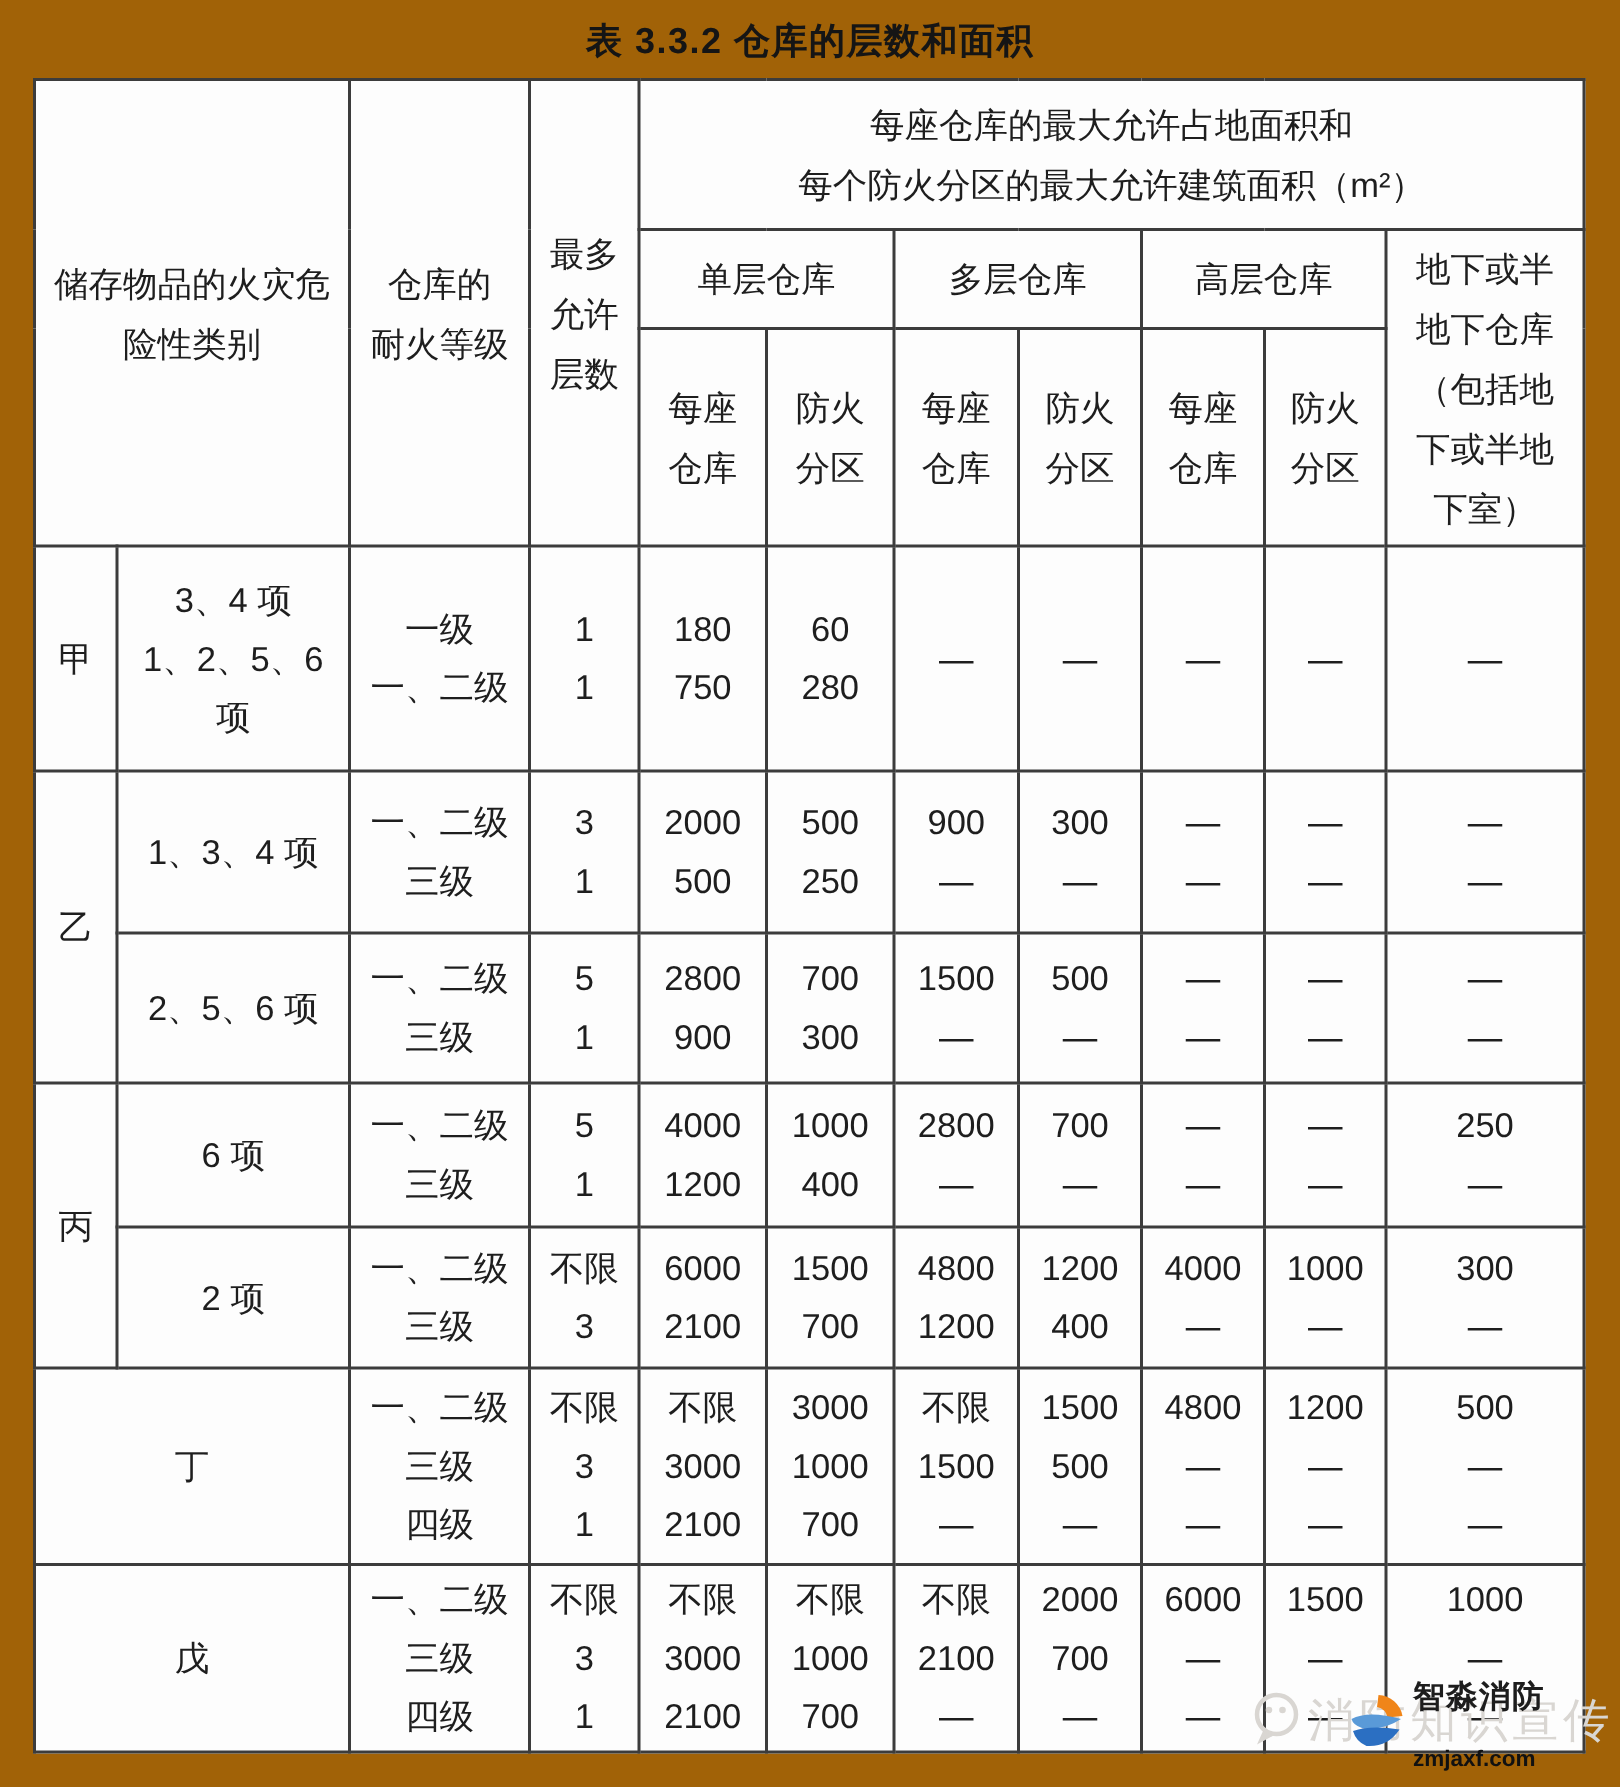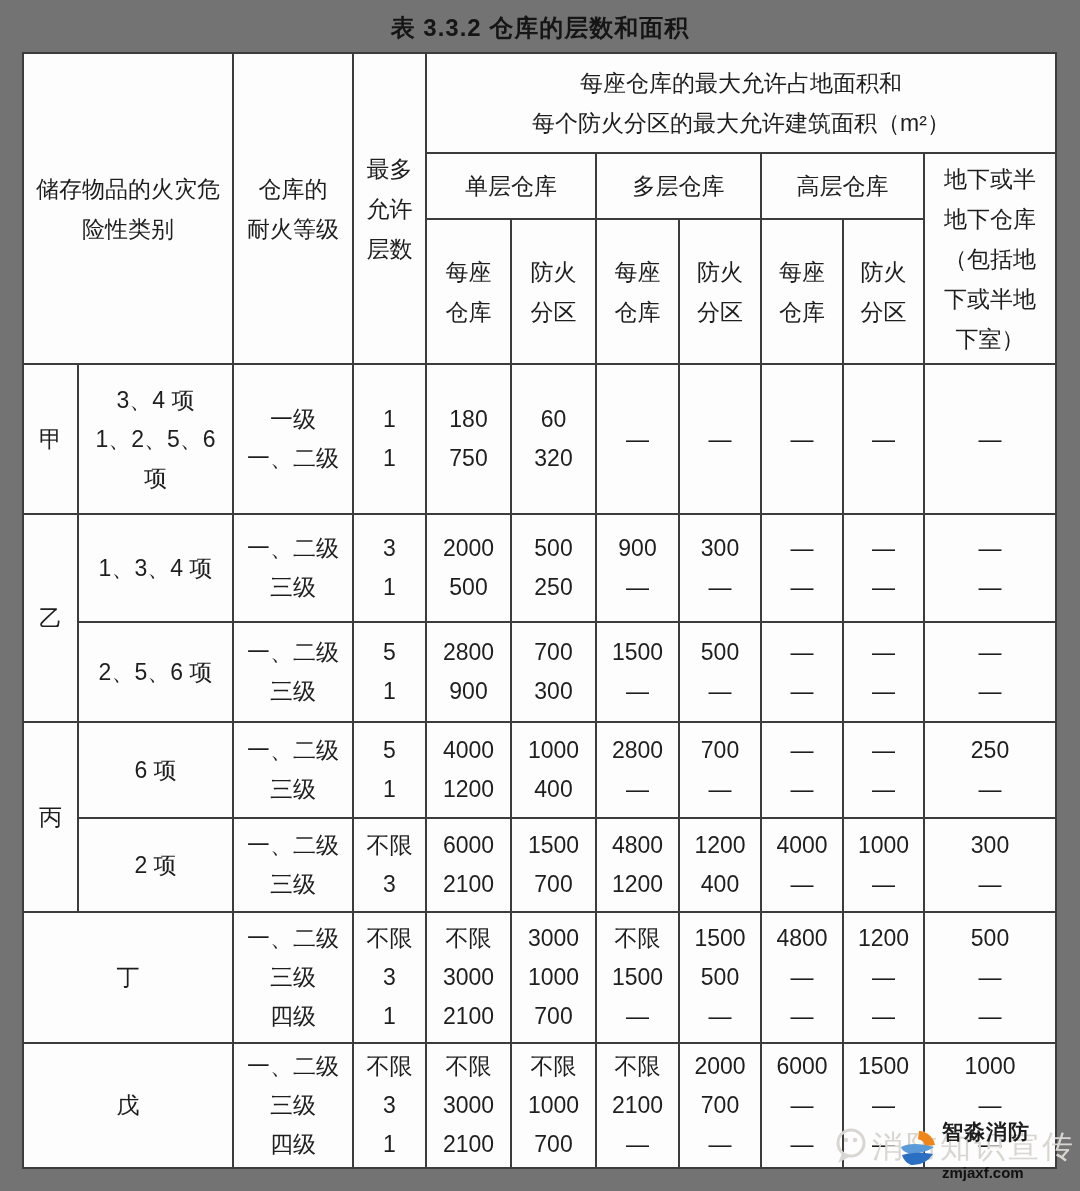--- a/index.html
+++ b/index.html
@@ -6,21 +6,21 @@
     margin: 0;
     padding: 0;
     background: #ffffff;
     font-family: "Liberation Sans", sans-serif;
     color: #1e1e1e;
   }
   .page {
     position: relative;
     width: 1080px;
     height: 1191px;
-    background: #737373;
+    background: #a16207;
     overflow: hidden;
   }
   .page-title {
     height: 52px;
     line-height: 56px;
     text-align: center;
     font-size: 24px;
     font-weight: bold;
     letter-spacing: 1px;
     color: #151515;
@@ -162,21 +162,21 @@
       <td>3、4 项
 1、2、5、6
 项</td>
       <td>一级
 一、二级</td>
       <td>1
 1</td>
       <td>180
 750</td>
       <td>60
-320</td>
+280</td>
       <td>—</td>
       <td>—</td>
       <td>—</td>
       <td>—</td>
       <td>—</td>
     </tr>
 
     <tr class="h108">
       <td rowspan="2">乙</td>
       <td>1、3、4 项</td>

